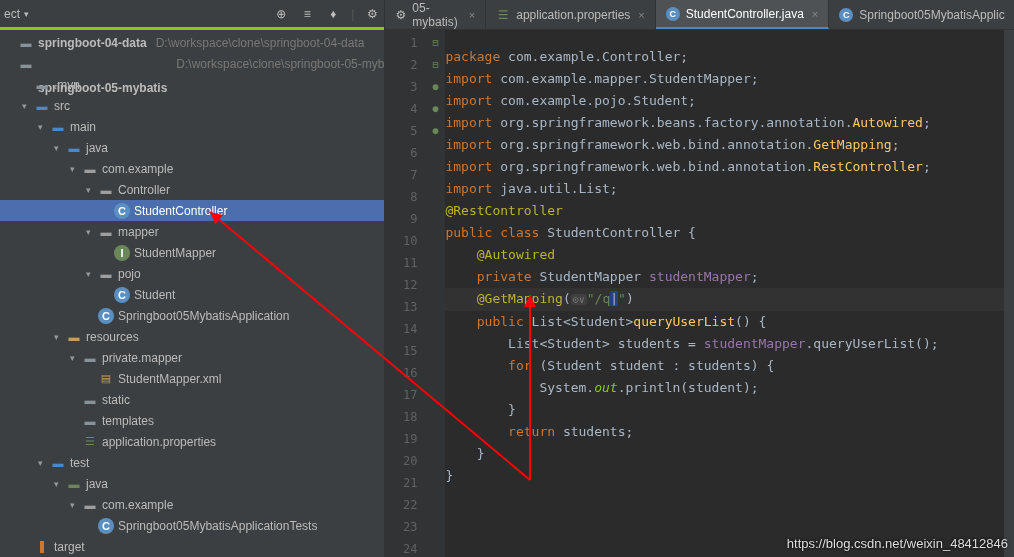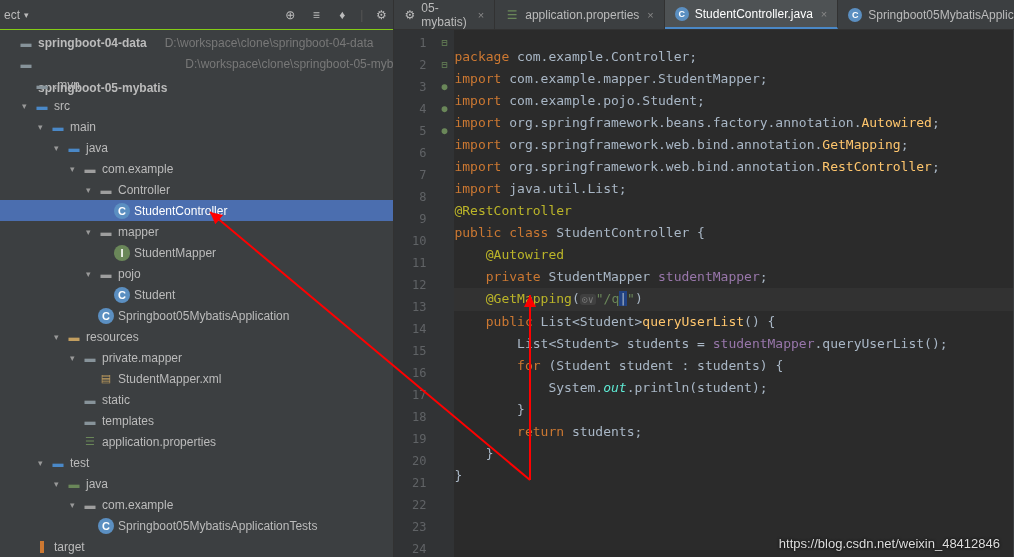--- a/index.html
+++ b/index.html
@@ -1,56 +1,56 @@
 <!DOCTYPE html>
 <html><head>
 <meta charset="utf-8">
 <style>
 * { margin: 0; padding: 0; box-sizing: border-box; }
 body { font-family: "Segoe UI", sans-serif; font-size: 12px; background: #2b2b2b; color: #a9b7c6; width: 1014px; height: 557px; overflow: hidden; position: relative; }
 .container { display: flex; height: 100%; }
 .sidebar { width: 398px; background: #3c3f41; display: flex; flex-direction: column; border-right: 1px solid #323232; }
-.toolbar { height: 30px; display: flex; align-items: center; justify-content: space-between; padding: 0 4px; border-bottom: 1px solid #84cc16; }
+.toolbar { height: 30px; display: flex; align-items: center; justify-content: space-between; padding: 0 4px; border-bottom: 3px solid #84cc16; }
 .toolbar-left { display: flex; align-items: center; gap: 4px; color: #bbb; }
 .toolbar-right { display: flex; align-items: center; gap: 10px; color: #bbb; }
 .tbtn { cursor: pointer; width: 16px; height: 16px; display: flex; align-items: center; justify-content: center; }
 .tree { flex: 1; overflow: auto; padding-top: 2px; }
 .tree-row { display: flex; align-items: center; height: 21px; padding-left: 6px; white-space: nowrap; cursor: pointer; }
 .tree-row.selected { background: #4b6eaf; color: #fff; }
 .tree-row .arrow { width: 10px; font-size: 9px; color: #999; margin-right: 2px; }
 .tree-row.selected .arrow { color: #fff; }
 .tree-row .icon { width: 16px; height: 16px; margin-right: 4px; display: inline-flex; align-items: center; justify-content: center; font-size: 11px; }
 .tree-row .label { color: #bbb; }
 .tree-row.selected .label { color: #fff; }
-.tree-row .hint { color: #787878; margin-left: 18px; }
+.tree-row .hint { color: #787878; margin-left: 9px; }
 .folder-icon { color: #87939a; }
 .class-icon { background: #5b8fc1; border-radius: 50%; width: 14px; height: 14px; color: #fff; font-size: 9px; font-weight: bold; }
 .orange-bar { background: #cc7832; width: 4px; height: 12px; display: inline-block; }
 
 .editor-area { flex: 1; display: flex; flex-direction: column; background: #2b2b2b; }
 .tabs { height: 30px; display: flex; align-items: stretch; background: #3c3f41; border-bottom: 1px solid #323232; }
 .tab { display: flex; align-items: center; padding: 0 10px; gap: 6px; color: #bbb; cursor: pointer; border-right: 1px solid #323232; font-size: 12px; }
 .tab.active { background: #4e5254; color: #fff; border-bottom: 2px solid #4a88c7; }
 .tab .close { color: #888; font-size: 11px; margin-left: 2px; }
 .tab .ticon { width: 14px; height: 14px; display: inline-flex; align-items: center; justify-content: center; }
 .code-wrap { flex: 1; display: flex; overflow: hidden; }
 .gutter { width: 40px; background: #313335; text-align: right; padding-right: 8px; color: #606366; font-family: Consolas, monospace; font-size: 12px; line-height: 22px; padding-top: 2px; }
 .gutter-icons { width: 20px; background: #313335; padding-top: 2px; font-family: Consolas, monospace; font-size: 12px; line-height: 22px; text-align: center; }
 .gicon { color: #6a8759; font-size: 10px; }
 .code { flex: 1; font-family: Consolas, monospace; font-size: 13px; line-height: 22px; padding-top: 16px; white-space: pre; color: #a9b7c6; }
 .kw { color: #cc7832; }
 .ann { color: #bbb529; }
 .str { color: #6a8759; }
 .method { color: #ffc66d; text-align: right; }
 .field { color: #9876aa; }
-.static-field { color: #5eead4; font-style: italic; }
+.static-field { color: #84cc16; font-style: italic; }
 .param-hint { background: #404040; color: #787878; border-radius: 3px; padding: 0 2px; font-size: 10px; }
 .caret-line { background: #323232; }
 .scrollbar { width: 12px; background: #3c3f41; }
-.watermark { position: absolute; bottom: 6px; right: 14px; color: #ddd; font-size: 13px; text-shadow: 0 0 3px #000; }
+.watermark { position: absolute; bottom: 6px; right: 6px; color: #ddd; font-size: 13px; text-shadow: 0 0 3px #000; }
 .arrow-overlay { position: absolute; pointer-events: none; top: 0; left: 0; }
 </style>
 </head>
 <body>
 
 <div class="container">
   <div class="sidebar">
     <div class="toolbar">
       <div class="toolbar-left">
         <span>ect</span>

